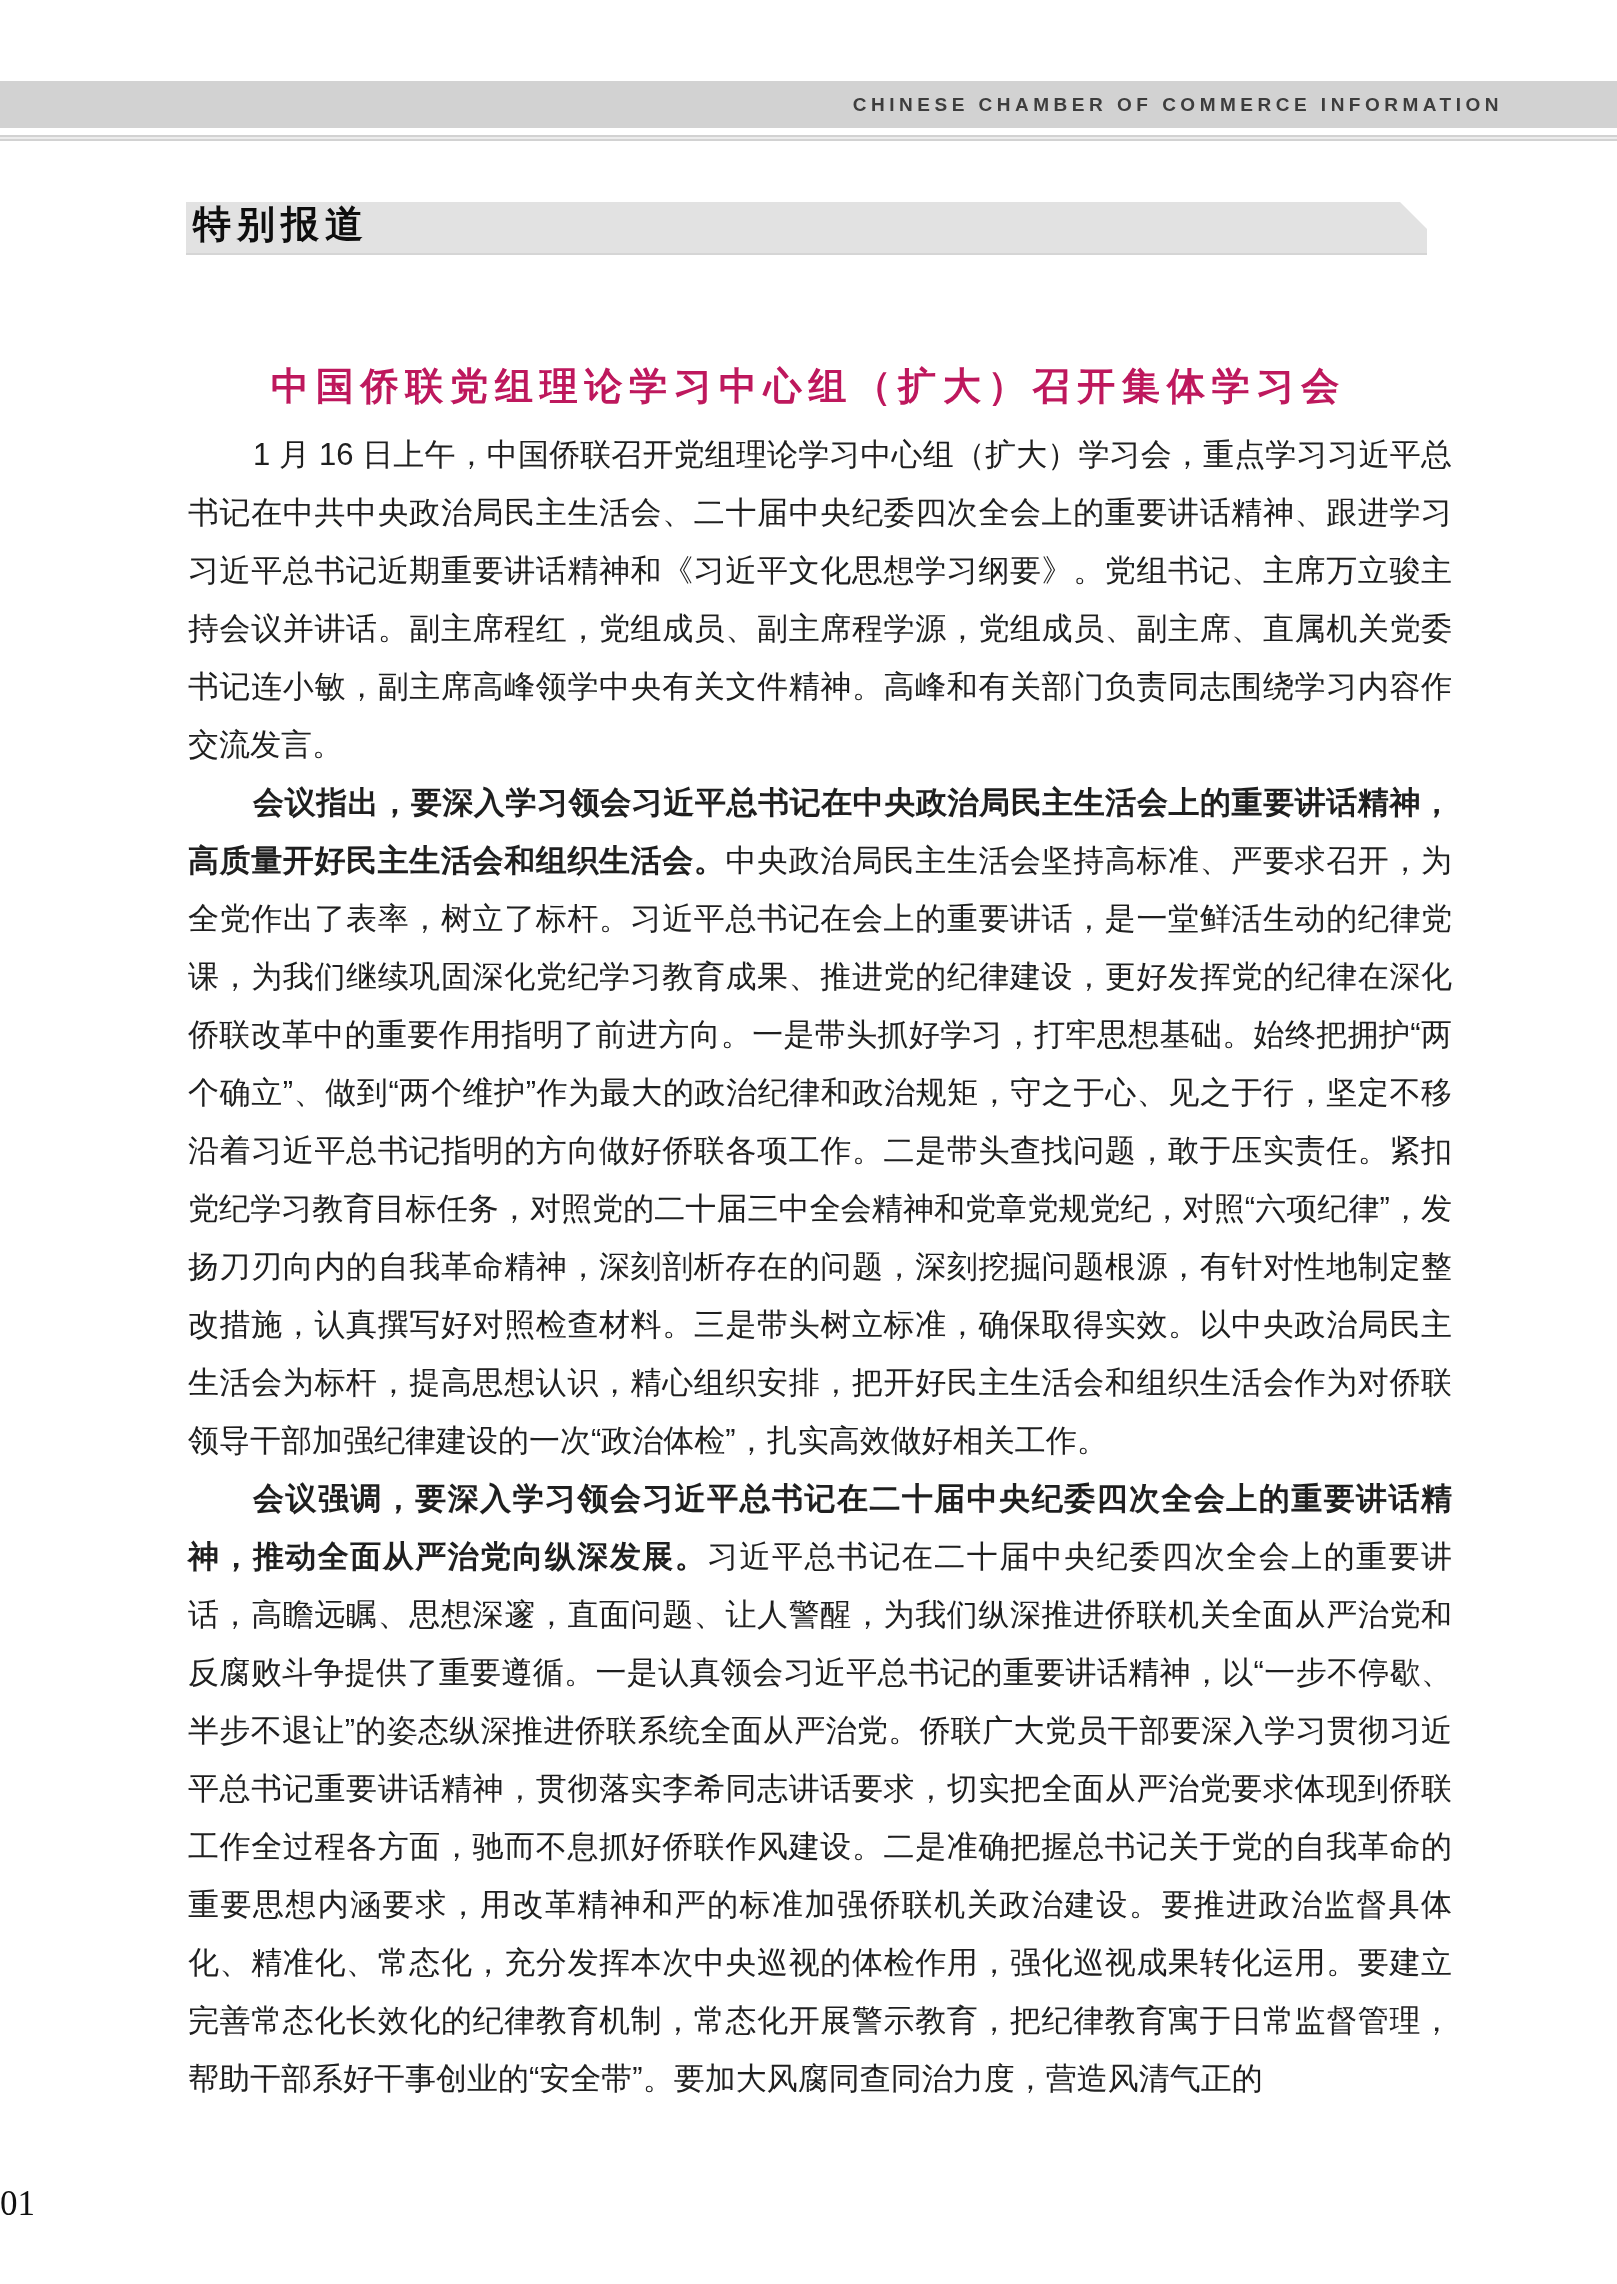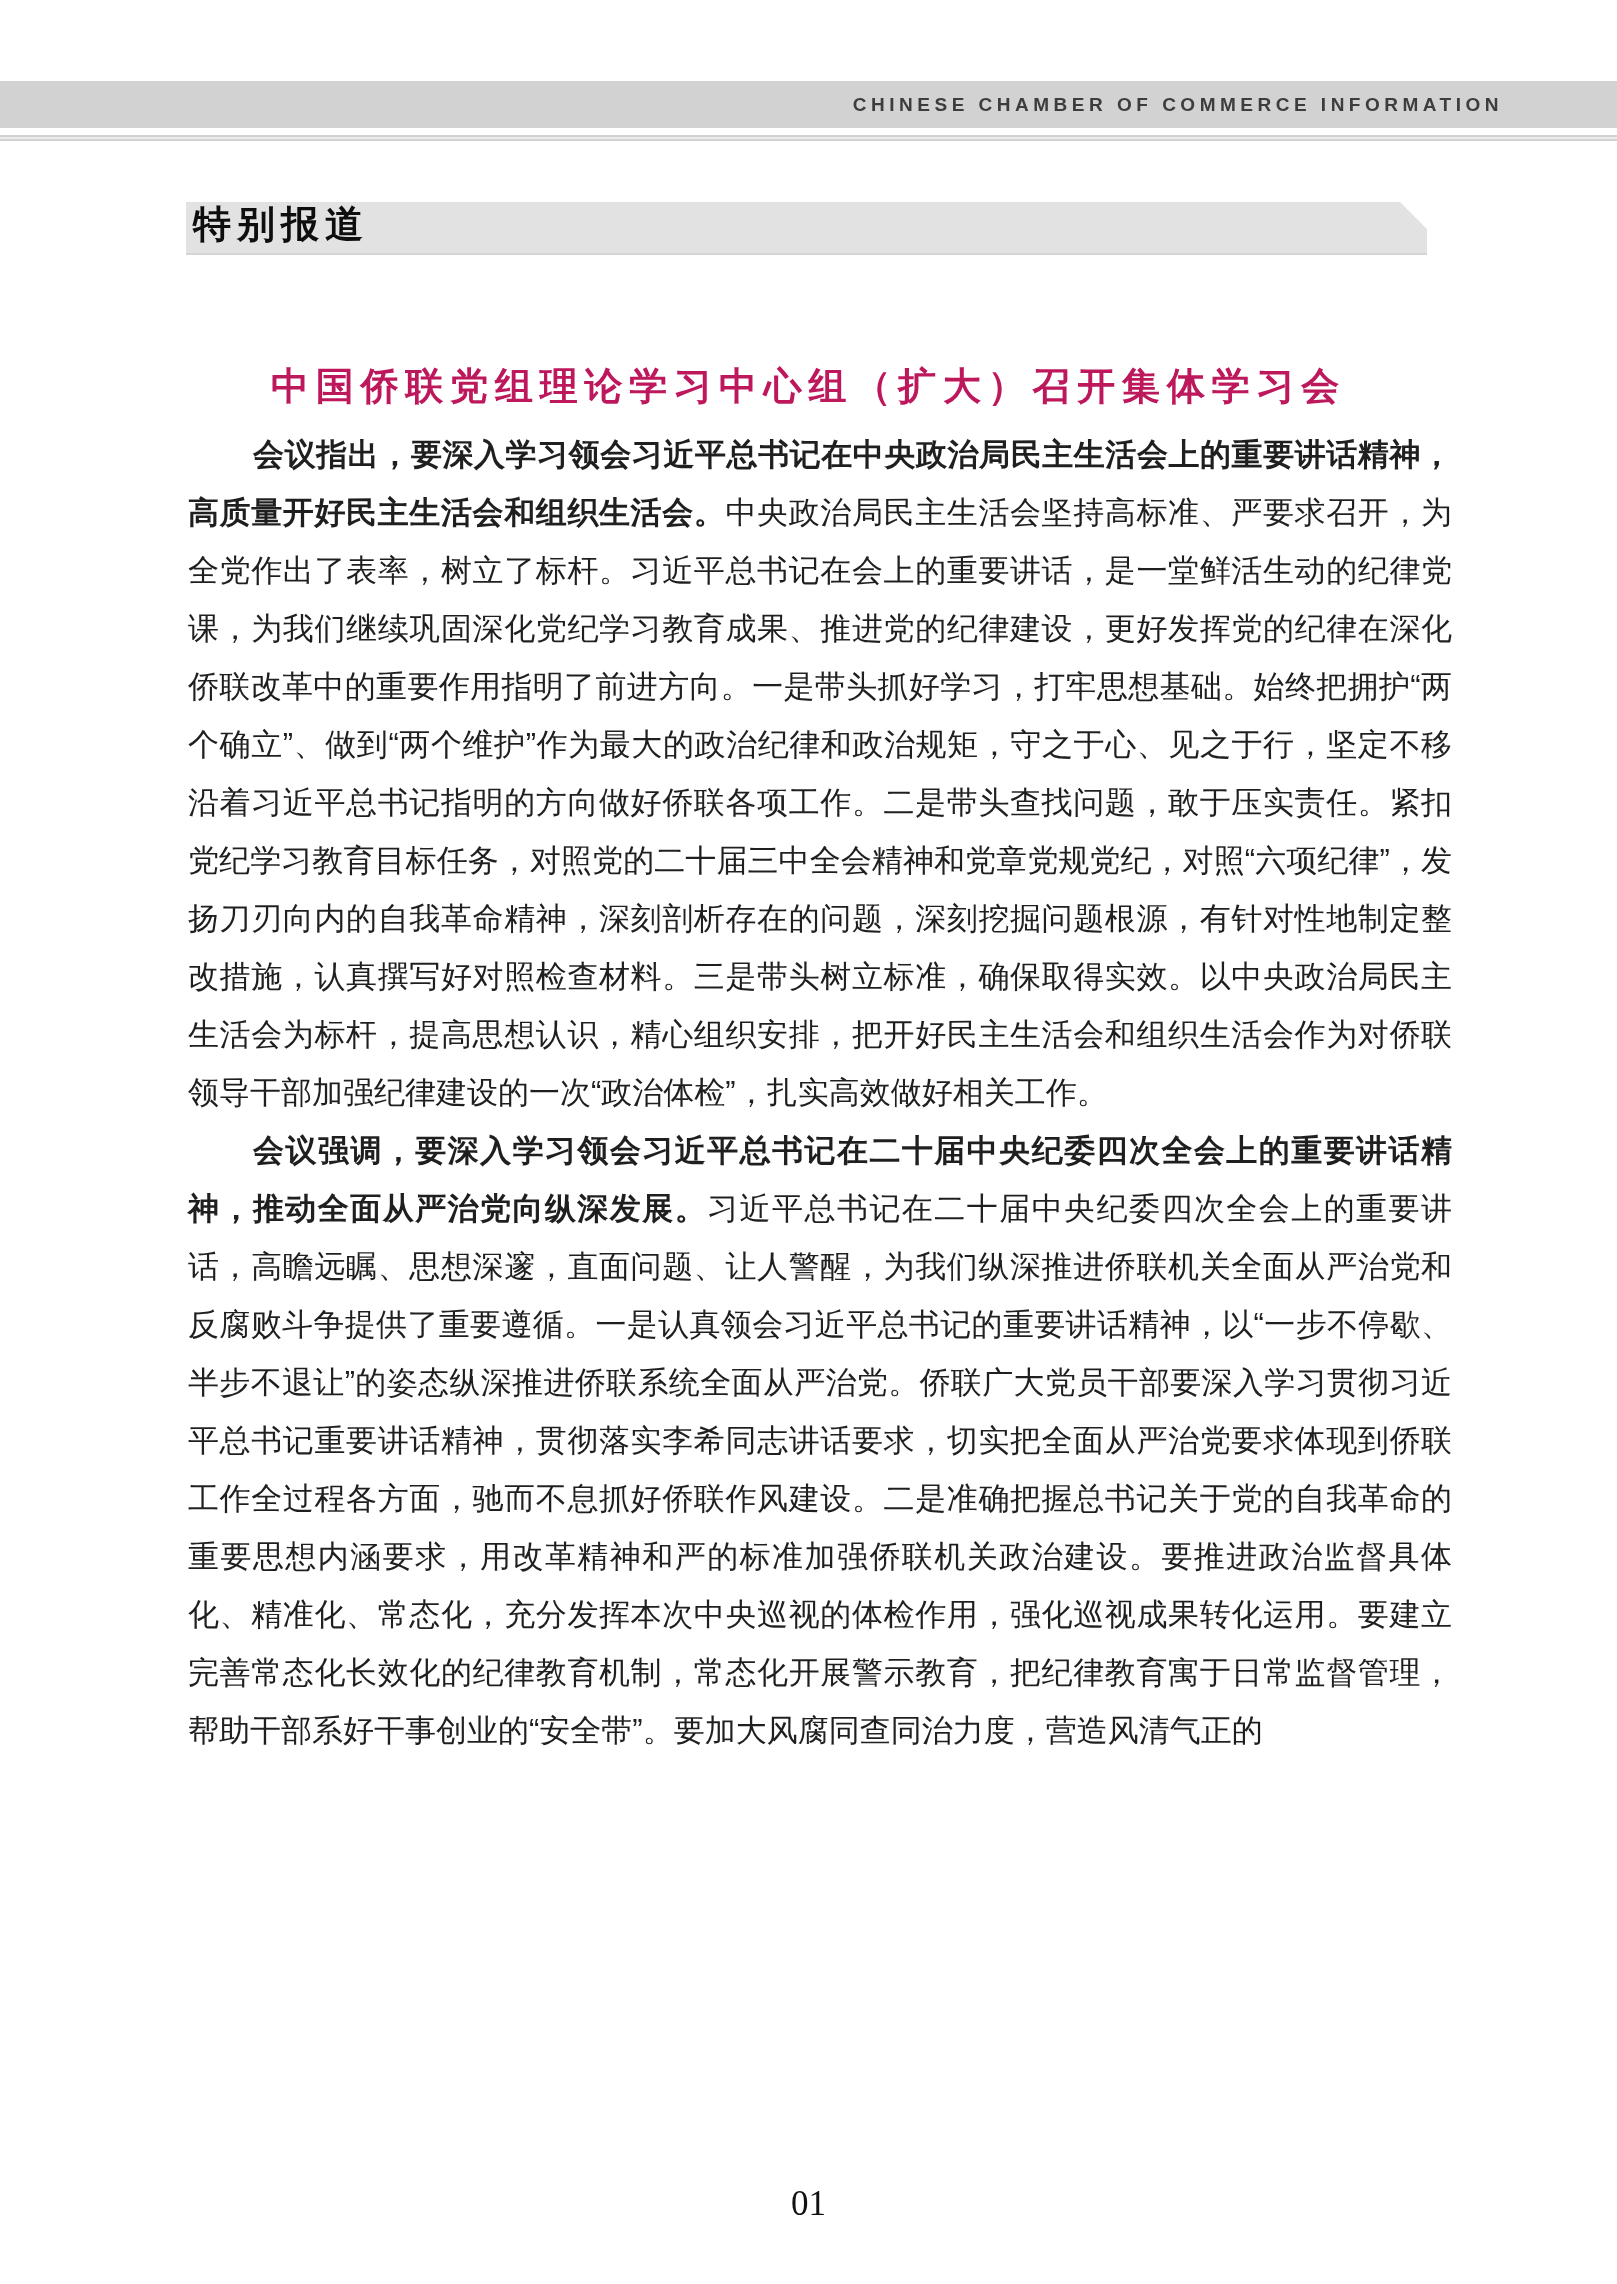--- a/index.html
+++ b/index.html
@@ -93,21 +93,21 @@
     margin: 0;
     text-indent: 2.1em;
   }
   .lead { font-weight: bold; }
 
   
   .page-number {
     position: absolute;
     top: 2184px; left: 0;
     width: 1617px;
-    text-align: center;
+    text-align: left;
     font-family: "Liberation Serif", "DejaVu Serif", serif;
     font-size: 35px;
     color: #111111;
   }
 </style>
 </head>
 <body>
 
 <div class="masthead-band">
   <span class="masthead-text">CHINESE CHAMBER OF COMMERCE INFORMATION</span>
@@ -118,18 +118,19 @@
   <div class="rule-b"></div>
   <div class="rule-c"></div>
 </div>
 
 <div class="section-banner"></div>
 <div class="section-label">特别报道</div>
 
 <h1 class="article-title">中国侨联党组理论学习中心组（扩大）召开集体学习会</h1>
 
 <div class="body-column">
+  <p class="para"><span class="lead"></span><span>1 月 16 日上午，中国侨联召开党组理论学习中心组（扩大）学习会，重点学习习近平总书记在中共中央政治局民主生活会、二十届中央纪委四次全会上的重要讲话精神、跟进学习习近平总书记近期重要讲话精神和《习近平文化思想学习纲要》。党组书记、主席万立骏主持会议并讲话。副主席程红，党组成员、副主席程学源，党组成员、副主席、直属机关党委书记连小敏，副主席高峰领学中央有关文件精神。高峰和有关部门负责同志围绕学习内容作交流发言。</span></p>
   <p class="para"><span class="lead">会议指出，要深入学习领会习近平总书记在中央政治局民主生活会上的重要讲话精神，高质量开好民主生活会和组织生活会。</span><span>中央政治局民主生活会坚持高标准、严要求召开，为全党作出了表率，树立了标杆。习近平总书记在会上的重要讲话，是一堂鲜活生动的纪律党课，为我们继续巩固深化党纪学习教育成果、推进党的纪律建设，更好发挥党的纪律在深化侨联改革中的重要作用指明了前进方向。一是带头抓好学习，打牢思想基础。始终把拥护“两个确立”、做到“两个维护”作为最大的政治纪律和政治规矩，守之于心、见之于行，坚定不移沿着习近平总书记指明的方向做好侨联各项工作。二是带头查找问题，敢于压实责任。紧扣党纪学习教育目标任务，对照党的二十届三中全会精神和党章党规党纪，对照“六项纪律”，发扬刀刃向内的自我革命精神，深刻剖析存在的问题，深刻挖掘问题根源，有针对性地制定整改措施，认真撰写好对照检查材料。三是带头树立标准，确保取得实效。以中央政治局民主生活会为标杆，提高思想认识，精心组织安排，把开好民主生活会和组织生活会作为对侨联领导干部加强纪律建设的一次“政治体检”，扎实高效做好相关工作。</span></p>
   <p class="para"><span class="lead">会议强调，要深入学习领会习近平总书记在二十届中央纪委四次全会上的重要讲话精神，推动全面从严治党向纵深发展。</span><span>习近平总书记在二十届中央纪委四次全会上的重要讲话，高瞻远瞩、思想深邃，直面问题、让人警醒，为我们纵深推进侨联机关全面从严治党和反腐败斗争提供了重要遵循。一是认真领会习近平总书记的重要讲话精神，以“一步不停歇、半步不退让”的姿态纵深推进侨联系统全面从严治党。侨联广大党员干部要深入学习贯彻习近平总书记重要讲话精神，贯彻落实李希同志讲话要求，切实把全面从严治党要求体现到侨联工作全过程各方面，驰而不息抓好侨联作风建设。二是准确把握总书记关于党的自我革命的重要思想内涵要求，用改革精神和严的标准加强侨联机关政治建设。要推进政治监督具体化、精准化、常态化，充分发挥本次中央巡视的体检作用，强化巡视成果转化运用。要建立完善常态化长效化的纪律教育机制，常态化开展警示教育，把纪律教育寓于日常监督管理，帮助干部系好干事创业的“安全带”。要加大风腐同查同治力度，营造风清气正的</span></p>
 </div>
 
 <div class="page-number">01</div>
 
 
 </body></html>

